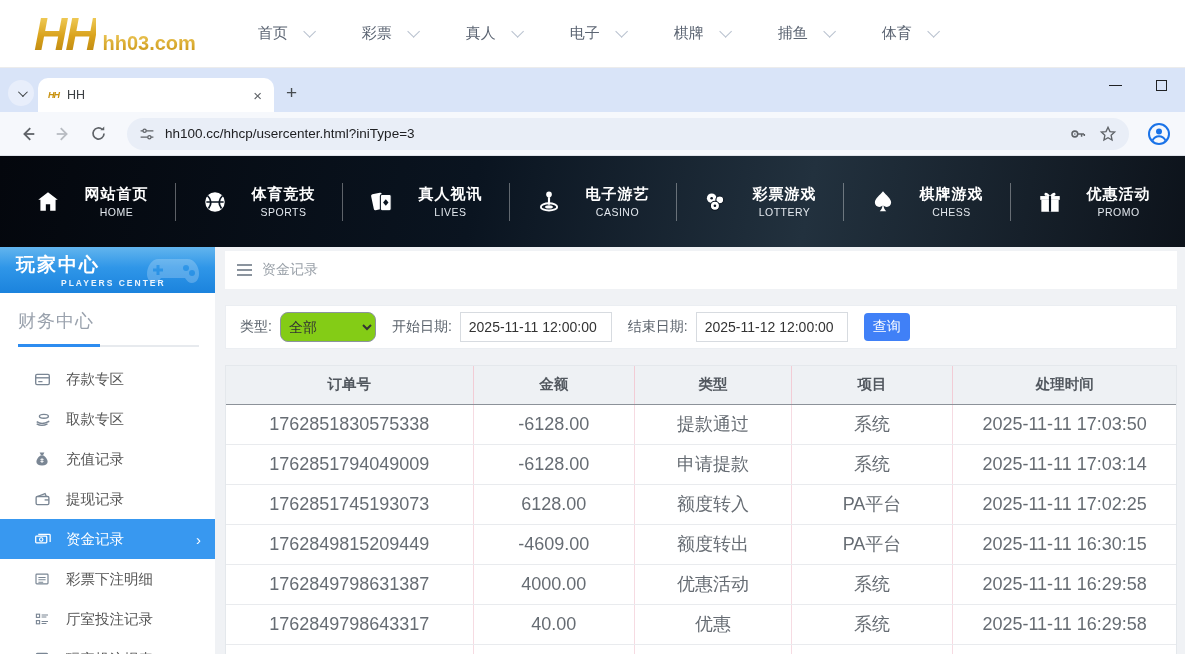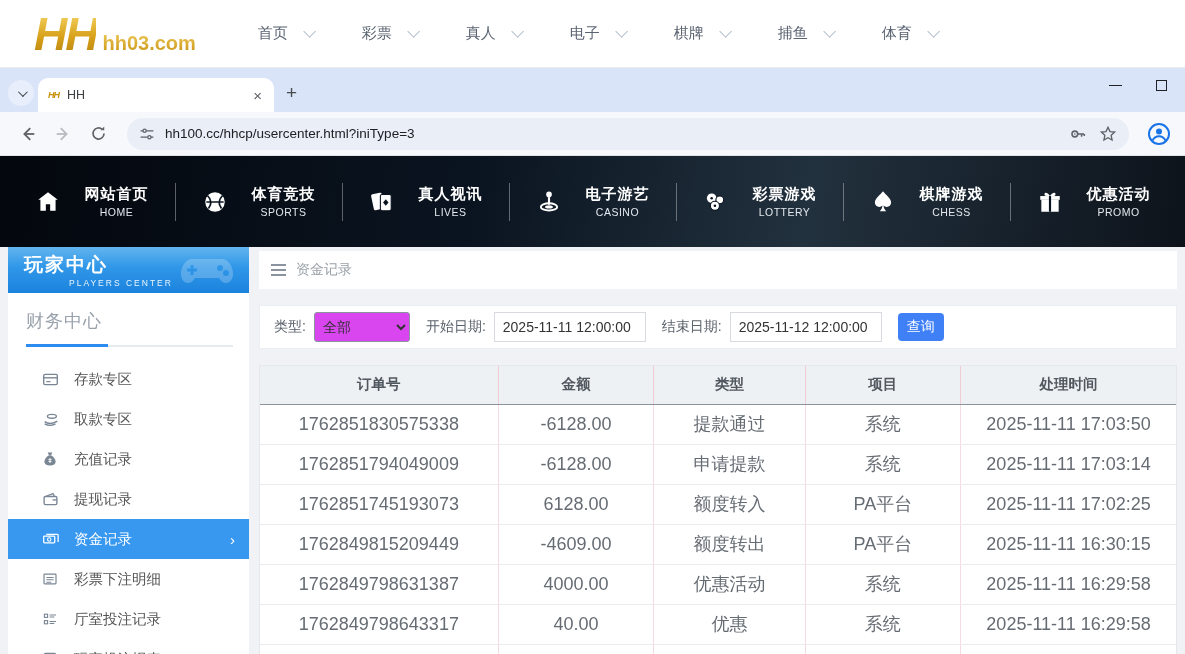--- a/index.html
+++ b/index.html
@@ -46,45 +46,45 @@
   .game-nav-inner { display:flex; align-items:center; }
   .game-item { display:flex; align-items:center; gap:24px; padding:0 26px; cursor:pointer; }
   .game-divider { width:1px; height:38px; background:rgba(255,255,255,.35); }
   .game-icon { color:#fff; display:flex; }
   .game-text { text-align:center; }
   .game-title { color:#fff; font-size:15px; font-weight:bold; letter-spacing:1px; }
   .game-sub { color:#e3e8ee; font-size:10.5px; margin-top:2px; letter-spacing:.5px; }
 
   
   .content { display:flex; height:407px; }
-  .sidebar { width:241px; background:#fff; flex:none;margin-left:8px; }
+  .sidebar { width:215px; background:#fff; flex:none; }
   .player-header { height:46px; background:linear-gradient(180deg,#62b5ee 0%,#2f96e8 45%,#1b83dd 100%); padding:5px 0 0 16px; position:relative; overflow:hidden; }
   .player-title { color:#fff; font-size:19px; font-weight:bold; letter-spacing:2px; }
-  .player-sub { color:#eaf4fd; font-size:8.5px; letter-spacing:2px; font-weight:normal;padding-left:45px; }
+  .player-sub { color:#eaf4fd; font-size:8.5px; letter-spacing:2px; font-weight:bold;padding-left:45px; }
   .gamepad-wm { position:absolute; right:14px; top:6px; opacity:.22; color:#fff; }
   .finance { padding:16px 16px 6px 18px; }
   .finance-title { font-size:18px; color:#9aa2ad; letter-spacing:1px; }
   .finance-rule { margin-top:12px; height:2px; background:#e7eaee; position:relative; }
   .finance-rule::before { content:""; position:absolute; left:0; top:-1px; width:82px; height:3px; background:#2d8cf0; }
   .side-menu { margin-top:6px; }
   .side-item { height:40px; display:flex; align-items:center; padding-left:34px; cursor:pointer; color:#555; font-size:14.5px; }
   .side-item .s-icon { width:18px; margin-right:14px; color:#7a8694; display:flex; }
   .side-item.active { background:#3898f0; color:#fff; position:relative; }
   .side-item.active .s-icon { color:#fff; }
   .side-arrow { position:absolute; right:14px; font-size:15px; color:#fff; }
 
   .main { flex:1; padding:4px 8px 0 10px; overflow:hidden; }
   .breadcrumb { height:38px; background:#fff; display:flex; align-items:center; padding:0 12px; }
   .crumb-icon { display:flex; flex-direction:column; gap:3px; margin-right:10px; cursor:pointer; }
   .crumb-icon span { display:block; width:15px; height:2px; background:#8b949e; }
   .crumb-text { color:#99a0a8; font-size:14px; }
 
   .filter-bar { margin-top:16px; height:44px; background:#fff; border:1px solid #ebeef2; display:flex; align-items:center; padding:0 14px; }
   .f-label { font-size:14px; color:#5a626b; margin-right:8px; }
-  .f-select { width:96px; height:30px; border:1px solid #8b949e; border-radius:3px; background:#d946ef; font-size:14px; color:#333; padding:0 4px; margin-right:16px; font-family:inherit; }
+  .f-select { width:96px; height:30px; border:1px solid #8b949e; border-radius:8px; background:#84cc16; font-size:14px; color:#333; padding:0 4px; margin-right:16px; font-family:inherit; }
   .f-input { width:152px; height:30px; border:1px solid #d7dbe0; background:#fff; font-size:14px; color:#333; text-align:left; padding:0 8px; margin-right:16px; font-family:inherit; }
   .f-btn { width:46px; height:28px; background:#4080f7; color:#fff; border:none; border-radius:4px; font-size:14px; cursor:pointer; font-family:inherit; }
 
   .table-wrap { margin-top:16px; background:#fff; border:1px solid #e4e8ec; border-bottom:none; }
   table { width:100%; border-collapse:collapse; table-layout:fixed; }
   thead th { height:38px; background:#eef1f4; font-size:14.5px; color:#51575e; font-weight:bold; border-bottom:1px solid #8c9299; border-right:1px solid #f2ccd5; }
   thead th:last-child { border-right:none; }
   tbody td { height:40px; text-align:center; font-size:18px; color:#666c73; border-bottom:1px solid #e9ebee; border-right:1px solid #f6dbe2; }
   tbody td:last-child { border-right:none; }
   svg { display:block; }

